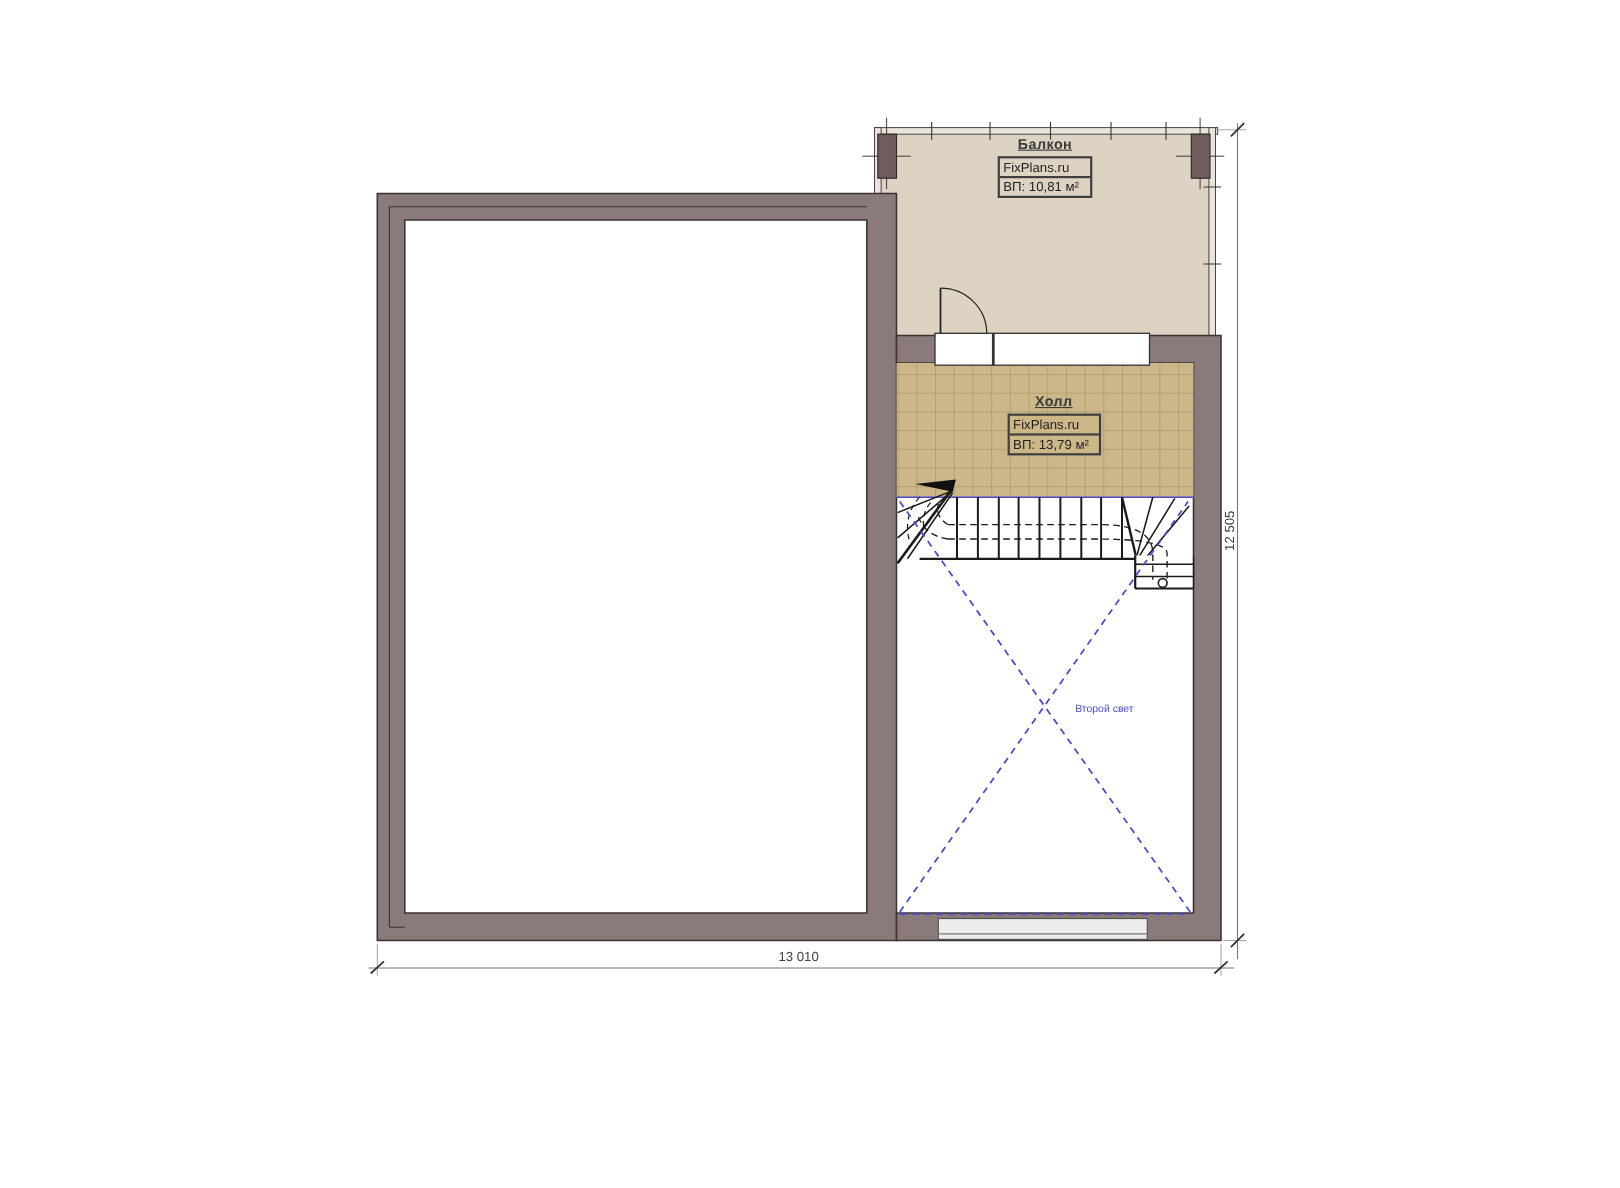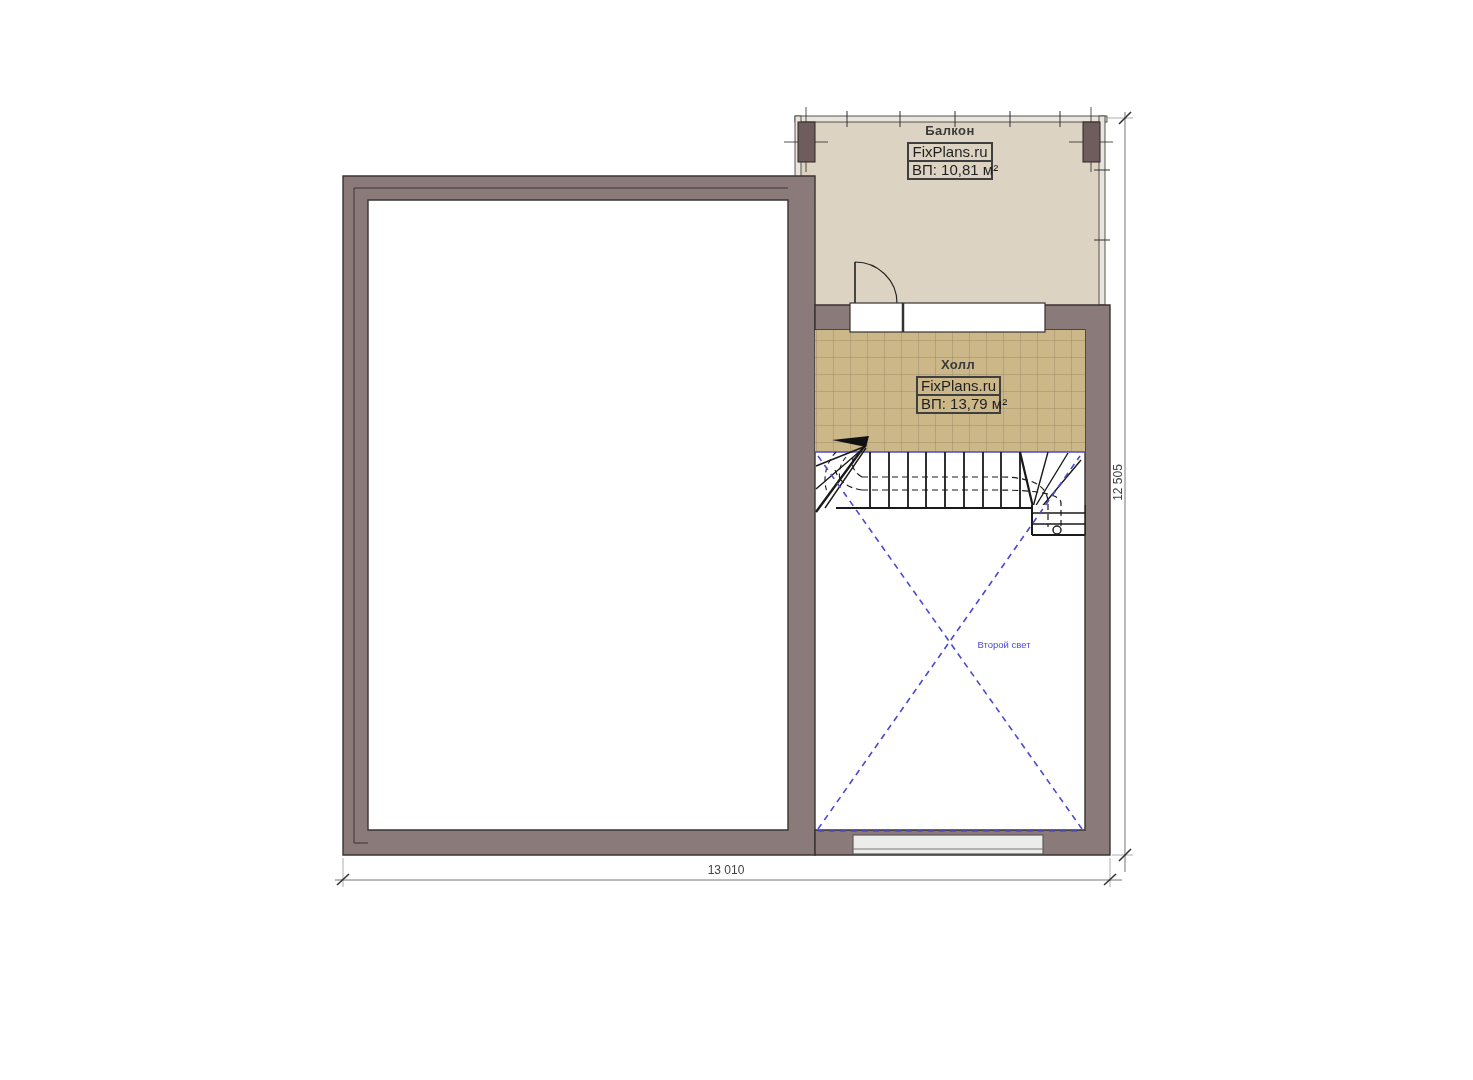--- a/index.html
+++ b/index.html
@@ -3,27 +3,27 @@
 <meta charset="utf-8">
 <style>
   html,body{margin:0;padding:0;background:#ffffff;}
   .canvas{
     position:relative;width:1473px;height:1080px;background:#ffffff;overflow:hidden;
     font-family:"Liberation Sans", sans-serif;
   }
   .plan-svg{position:absolute;left:0;top:0;}
   .room-title{
     position:absolute;text-align:center;font-weight:bold;font-size:13px;
-    color:#3a3a3a;letter-spacing:.4px;
+    color:#3a3a3a;letter-spacing:.4px;text-decoration:underline;
   }
   .balcony-title{left:900px;top:123px;width:100px;}
   .hall-title{left:908px;top:357px;width:100px;}
   .info-table{position:absolute;border:2px solid #3f3f3f;}
   .info-row{
-    height:14px;line-height:14px;text-align:center;font-size:15px;
+    height:14px;line-height:14px;font-size:12px;
     color:#1f1f1f;padding:1px 3px;white-space:nowrap;
   }
   .info-row + .info-row{border-top:2px solid #3f3f3f;}
   .balcony-table{left:907px;top:142px;width:82px;background:#ddd3c2;}
   .hall-table{left:916px;top:376px;width:81px;background:#ccb789;}
   .void-label{
     position:absolute;left:949px;top:639px;width:110px;
     font-size:9.5px;color:#4c4ace;text-align:center;
   }
   .dim-label{position:absolute;font-size:12px;color:#3f3f3f;text-align:center;}

